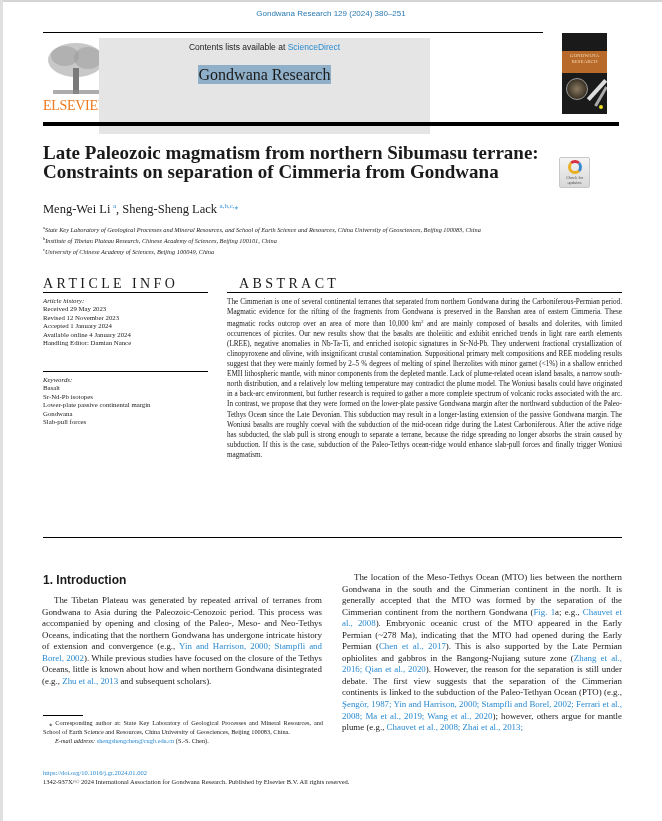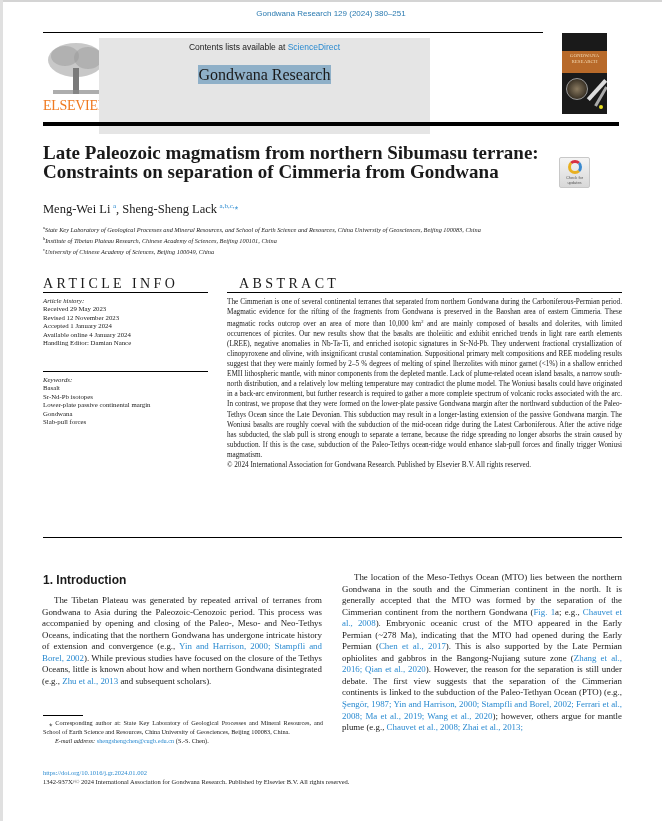--- a/index.html
+++ b/index.html
@@ -143,21 +143,20 @@
   <div>Sr-Nd-Pb isotopes</div>
   <div>Lower-plate passive continental margin</div>
   <div>Gondwana</div>
   <div>Slab-pull forces</div>
 </div>
 
 <div class="sec-head" style="left:227px;top:276px;margin-left:12px;">ABSTRACT</div>
 <div class="rule" style="left:227px;top:292px;width:395px;"></div>
 <div class="abstract">
   <span>The Cimmerian is one of several continental terranes that separated from northern Gondwana during the Carboniferous-Permian period. Magmatic evidence for the rifting of the fragments from Gondwana is preserved in the Baoshan area of eastern Cimmeria. These magmatic rocks outcrop over an area of more than 10,000 km</span><sup>2</sup><span> and are mainly composed of basalts and dolerites, with limited occurrences of picrites. Our new results show that the basalts are tholeiitic and exhibit enriched trends in light rare earth elements (LREE), negative anomalies in Nb-Ta-Ti, and enriched isotopic signatures in Sr-Nd-Pb. They underwent fractional crystallization of clinopyroxene and olivine, with insignificant crustal contamination. Suppositional primary melt compositions and REE modeling results suggest that they were mainly formed by 2–5 % degrees of melting of spinel lherzolites with minor garnet (&lt;1%) in a shallow enriched EMII lithospheric mantle, with minor components from the depleted mantle. Lack of plume-related ocean island basalts, a narrow south-north distribution, and a relatively low melting temperature may contradict the plume model. The Woniusi basalts could have originated in a back-arc environment, but further research is required to gather a more complete spectrum of volcanic rocks associated with the arc. In contrast, we propose that they were formed on the lower-plate passive Gondwana margin after the northward subduction of the Paleo-Tethys Ocean since the Late Devonian. This subduction may result in a longer-lasting extension of the passive Gondwana margin. The Woniusi basalts are roughly coeval with the subduction of the mid-ocean ridge during the Latest Carboniferous. After the active ridge has subducted, the slab pull is strong enough to separate a terrane, because the ridge spreading no longer absorbs the strain caused by subduction. If this is the case, subduction of the Paleo-Tethys ocean-ridge would enhance slab-pull forces and finally trigger Woniusi magmatism.</span><br>
-  <span>© 2024 International Association for Gondwana Research. Published by Elsevier B.V. All rights reserved.</span>
 </div>
 
 <div class="rule" style="left:43px;top:537px;width:579px;"></div>
 
 <div class="intro-head">1. Introduction</div>
 
 <div class="col" style="left:42px;top:595px;width:280px;">
   <span class="indent"><span>The Tibetan Plateau was generated by repeated arrival of terranes from Gondwana to Asia during the Paleozoic-Cenozoic period. This process was accompanied by opening and closing of the Paleo-, Meso- and Neo-Tethys Oceans, indicating that the northern Gondwana has undergone intricate history of extension and convergence (e.g., </span><span class="ref">Yin and Harrison, 2000; Stampfli and Borel, 2002</span><span>). While previous studies have focused on the closure of the Tethys Oceans, little is known about how and when northern Gondwana disintegrated (e.g., </span><span class="ref">Zhu et al., 2013</span><span> and subsequent scholars).</span></span>
 </div>
 

